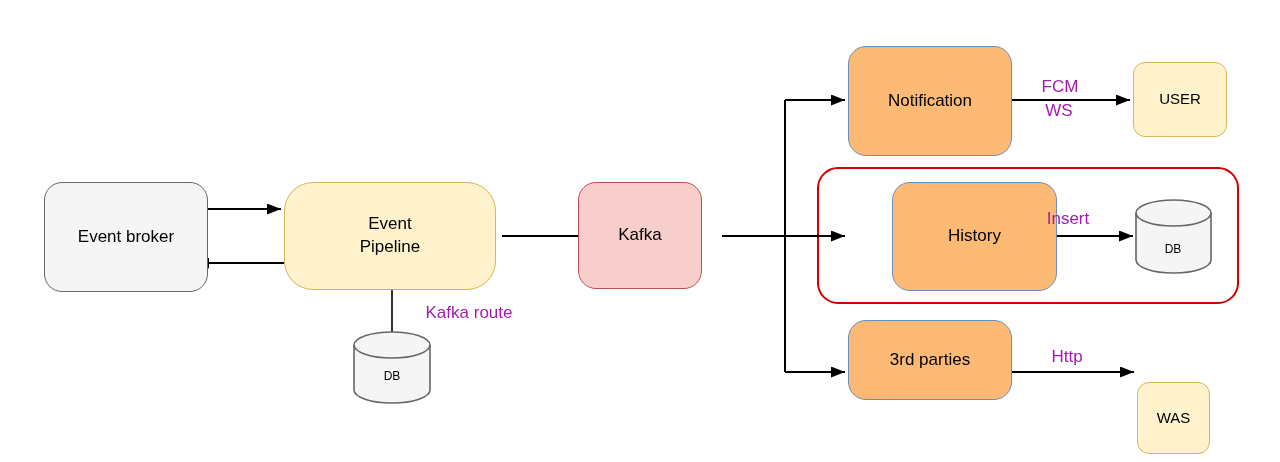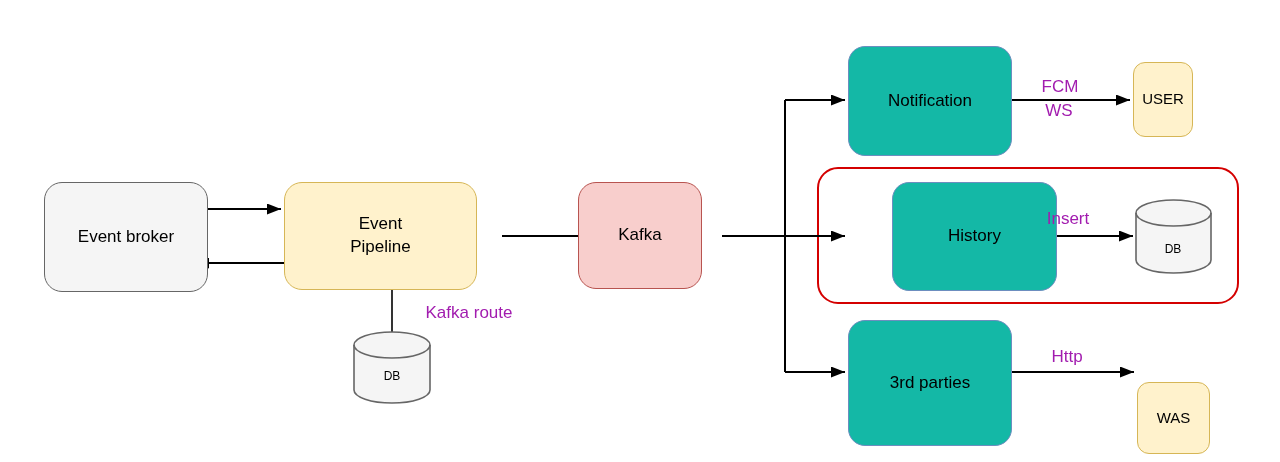--- a/index.html
+++ b/index.html
@@ -11,21 +11,21 @@
   .node {
     position:absolute; display:flex; align-items:center; justify-content:center;
     text-align:center; font-size:17px; line-height:1.35; color:#000;
     box-sizing:border-box; border:1.6px solid #000; white-space:pre-line;
   }
   .big   { border-radius:18px; }
   .small { border-radius:12px; font-size:15px; }
   .gray   { background:#f5f5f5; border-color:#666666; }
   .yellow { background:#fff2cc; border-color:#d6b656; }
   .redbox { background:#f8cecc; border-color:#b85450; }
-  .blue   { background:#14b8a6; border-color:#6c8ebf;border-radius:17px; }
+  .blue   { background:#fdba74; border-color:#6c8ebf; }
   .edge-label {
     position:absolute; transform:translate(-50%,-50%);
     font-size:17px; white-space:nowrap; color:#a21caf;
   }
   .cyl-label {
     position:absolute; transform:translate(-50%,-50%);
     font-size:12px; color:#000;
   }
 </style>
 </head>
@@ -66,42 +66,42 @@
     <g>
       <path d="M 354 345 A 38 13 0 0 1 430 345 L 430 390 A 38 13 0 0 1 354 390 Z" fill="#f5f5f5" stroke="#666666" stroke-width="1.6"></path>
       <path d="M 354 345 A 38 13 0 0 0 430 345" fill="none" stroke="#666666" stroke-width="1.6"></path>
     </g>
   </svg>
 
   <div class="node big gray" style="left:28px; top:182px; width:164px; height:110px;margin-left:16px;">
     <span>Event broker</span>
   </div>
 
-  <div class="node big yellow" style="left:284px; top:182px; width:193px; height:108px;">
+  <div class="node big yellow" style="left:284px; top:182px; width:212px; height:108px;border-radius:29px;">
     <span>Event
 Pipeline</span>
   </div>
 
   <div class="node big redbox" style="left:578px; top:182px; width:124px; height:107px;">
     <span>Kafka</span>
   </div>
 
   <div class="node big blue" style="left:848px; top:46px; width:164px; height:110px;">
     <span>Notification</span>
   </div>
 
   <div class="node big blue" style="left:848px; top:182px; width:165px; height:109px;margin-left:44px;">
     <span>History</span>
   </div>
 
-  <div class="node big blue" style="left:848px; top:320px; width:164px; height:126px;">
+  <div class="node big blue" style="left:848px; top:320px; width:164px; height:80px;">
     <span>3rd parties</span>
   </div>
 
-  <div class="node small yellow" style="left:1133px; top:62px; width:60px; height:75px;">
+  <div class="node small yellow" style="left:1133px; top:62px; width:94px; height:75px;">
     <span>USER</span>
   </div>
 
   <div class="node small yellow" style="left:1137px; top:338px; width:73px; height:72px;margin-top:44px;">
     <span>WAS</span>
   </div>
 
   <span class="cyl-label" style="left:1173px; top:249px;">DB</span>
   <span class="cyl-label" style="left:392px; top:376px;">DB</span>
 

